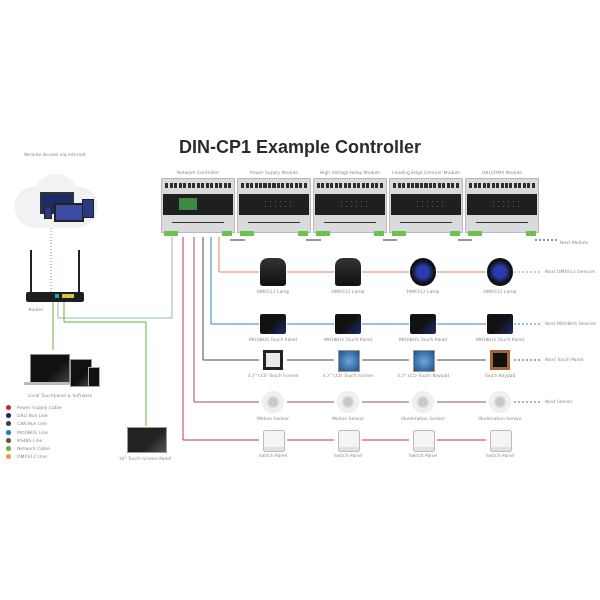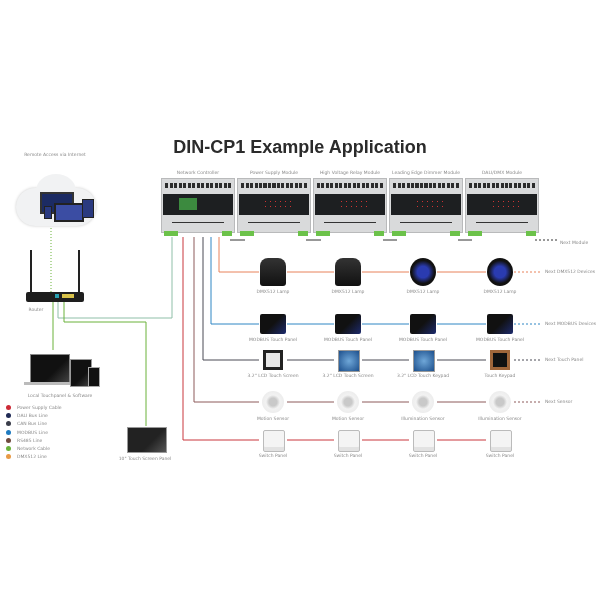--- a/index.html
+++ b/index.html
@@ -15,21 +15,21 @@
   .module .face { position:absolute; left:1px; right:1px; top:15px; height:21px; background:#1d1f21; }
   .module .screen { position:absolute; left:16px; top:4px; width:18px; height:12px; background:#3c8a3f; }
   .module .leds { position:absolute; left:24px; top:5px; width:30px; height:10px; background:radial-gradient(circle,#c33 0.8px,transparent 1px) 0 0/5px 5px; }
   .module .rail { position:absolute; left:10px; right:10px; top:43px; height:1px; background:#333; }
   .module .terms-bot { position:absolute; left:2px; bottom:-4px; width:14px; height:5px; background:#6cc24a; }
   .module .terms-bot2 { position:absolute; right:2px; bottom:-4px; width:10px; height:5px; background:#6cc24a; }
 </style>
 </head>
 <body>
 
-<div class="abs title">DIN-CP1 Example Application</div>
+<div class="abs title">DIN-CP1 Example Controller</div>
 
 <svg width="600" height="600" id="wires">
     <polyline points="219,237 219,272 259,272" fill="none" stroke="#e8825a" stroke-width="1"></polyline>
     <polyline points="287,272 334,272" fill="none" stroke="#e8825a" stroke-width="1"></polyline>
     <polyline points="362,272 409,272" fill="none" stroke="#e8825a" stroke-width="1"></polyline>
     <polyline points="437,272 486,272" fill="none" stroke="#e8825a" stroke-width="1"></polyline>
     <polyline points="514,272 540,272" fill="none" stroke="#e8825a" stroke-width="1" stroke-dasharray="2,2"></polyline>
     <polyline points="211,237 211,324 259,324" fill="none" stroke="#2f86c4" stroke-width="1"></polyline>
     <polyline points="287,324 334,324" fill="none" stroke="#2f86c4" stroke-width="1"></polyline>
     <polyline points="362,324 409,324" fill="none" stroke="#2f86c4" stroke-width="1"></polyline>

